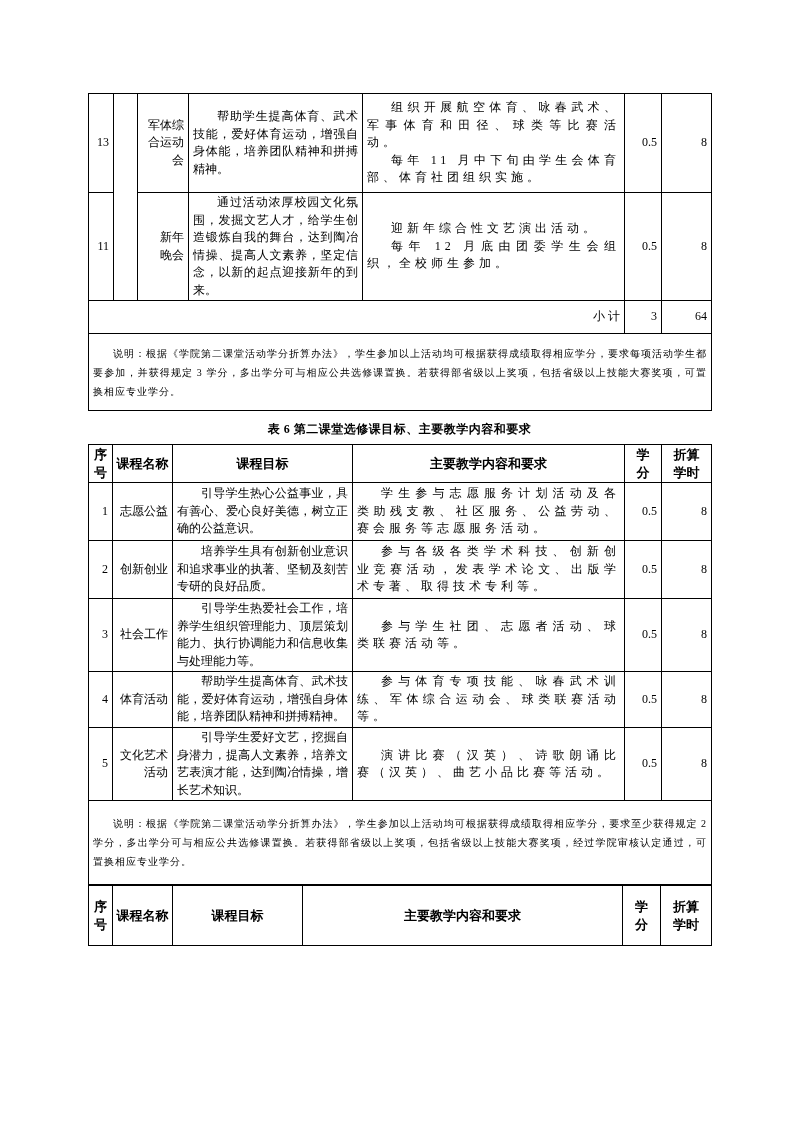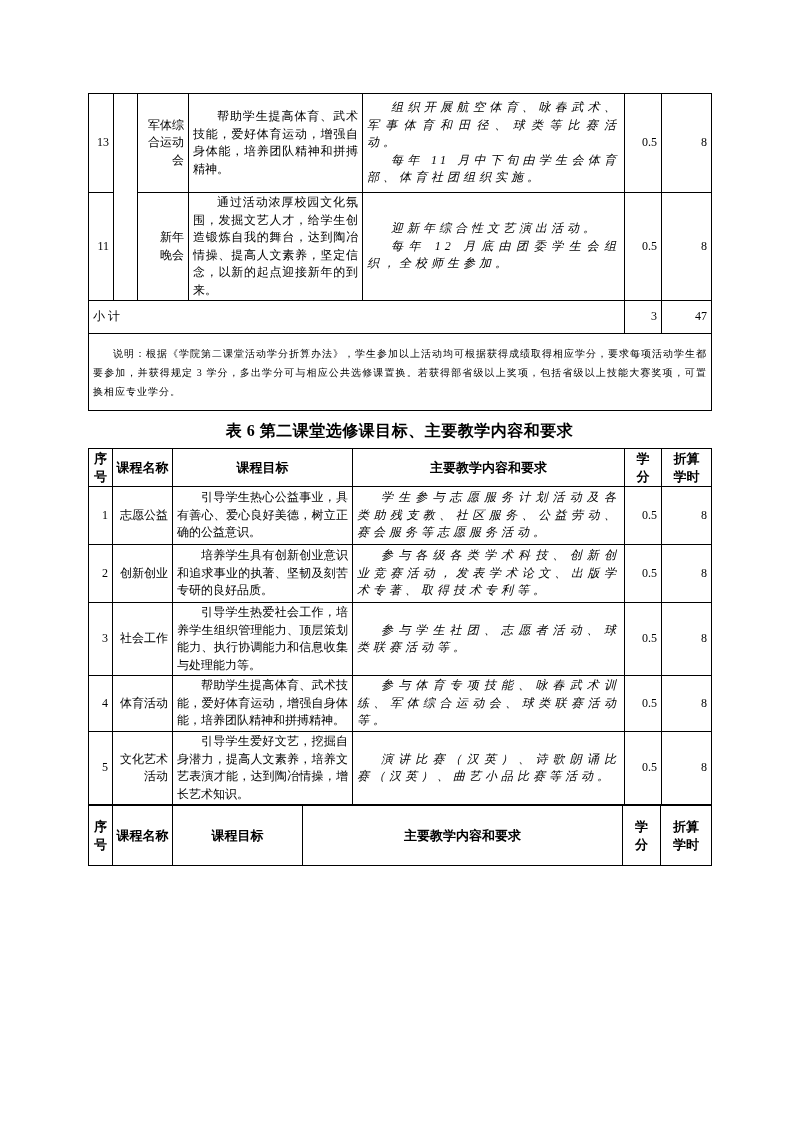--- a/index.html
+++ b/index.html
@@ -28,29 +28,29 @@
   }
   table.doc th{
     font-size:13px;
     font-weight:bold;
     text-align:center;
     padding:1px 2px;
   }
   .ctr{text-align:right;padding:1px 2px;}
   .pre{white-space:pre-line;}
   .txt p{margin:0;text-indent:2em;text-align:justify;}
-  .spread p{letter-spacing:4px;font-style:italic;}
-  .sub-label{text-align:left;padding-left:40px;margin-left:45px;}
+  .spread p{letter-spacing:4px;}
+  .sub-label{text-align:right;padding-left:40px;margin-left:45px;}
   .note-cell{padding:6px 7px;}
   .note-cell p{margin:0;text-indent:2em;text-align:justify;letter-spacing:1px;line-height:19px;font-size:10px;}
   .tbl-title{
     width:623px;
     text-align:center;
     font-weight:bold;
-    font-size:16px;
+    font-size:12px;
     letter-spacing:0.5px;
   }
   .title-6{margin:10px 0 6px 0;}
   .title-7{margin:17px 0 7px 0;}
 </style>
 </head>
 <body>
 
 <div class="page">
 
@@ -91,21 +91,21 @@
       <td class="txt spread">
         <p>迎新年综合性文艺演出活动。</p>
         <p>每年 12 月底由团委学生会组织，全校师生参加。</p>
       </td>
       <td class="ctr">0.5</td>
       <td class="ctr">8</td>
     </tr>
     <tr style="height:33px">
       <td colspan="5" class="sub-label">小 计</td>
       <td class="ctr">3</td>
-      <td class="ctr">47</td>
+      <td class="ctr">64</td>
     </tr>
     <tr style="height:77px">
       <td colspan="7" class="note-cell">
         <p>说明：根据《学院第二课堂活动学分折算办法》，学生参加以上活动均可根据获得成绩取得相应学分，要求每项活动学生都要参加，并获得规定 3 学分，多出学分可与相应公共选修课置换。若获得部省级以上奖项，包括省级以上技能大赛奖项，可置换相应专业学分。</p>
       </td>
     </tr>
   </tbody>
     </table>
 
   <div class="tbl-title title-6">表 6 第二课堂选修课目标、主要教学内容和要求</div>
@@ -184,20 +184,25 @@
 活动</td>
       <td class="txt">
         <p>引导学生爱好文艺，挖掘自身潜力，提高人文素养，培养文艺表演才能，达到陶冶情操，增长艺术知识。</p>
       </td>
       <td class="txt spread">
         <p>演讲比赛（汉英）、诗歌朗诵比赛（汉英）、曲艺小品比赛等活动。</p>
       </td>
       <td class="ctr">0.5</td>
       <td class="ctr">8</td>
     </tr>
+    <tr style="height:84px">
+      <td colspan="6" class="note-cell">
+        <p>说明：根据《学院第二课堂活动学分折算办法》，学生参加以上活动均可根据获得成绩取得相应学分，要求至少获得规定 2 学分，多出学分可与相应公共选修课置换。若获得部省级以上奖项，包括省级以上技能大赛奖项，经过学院审核认定通过，可置换相应专业学分。</p>
+      </td>
+    </tr>
   </tbody>
     </table>
 
   <table class="doc">
     <colgroup>
       <col style="width:24px">
         <col style="width:60px">
         <col style="width:130px">
       <col style="width:320px">
         <col style="width:38px">

